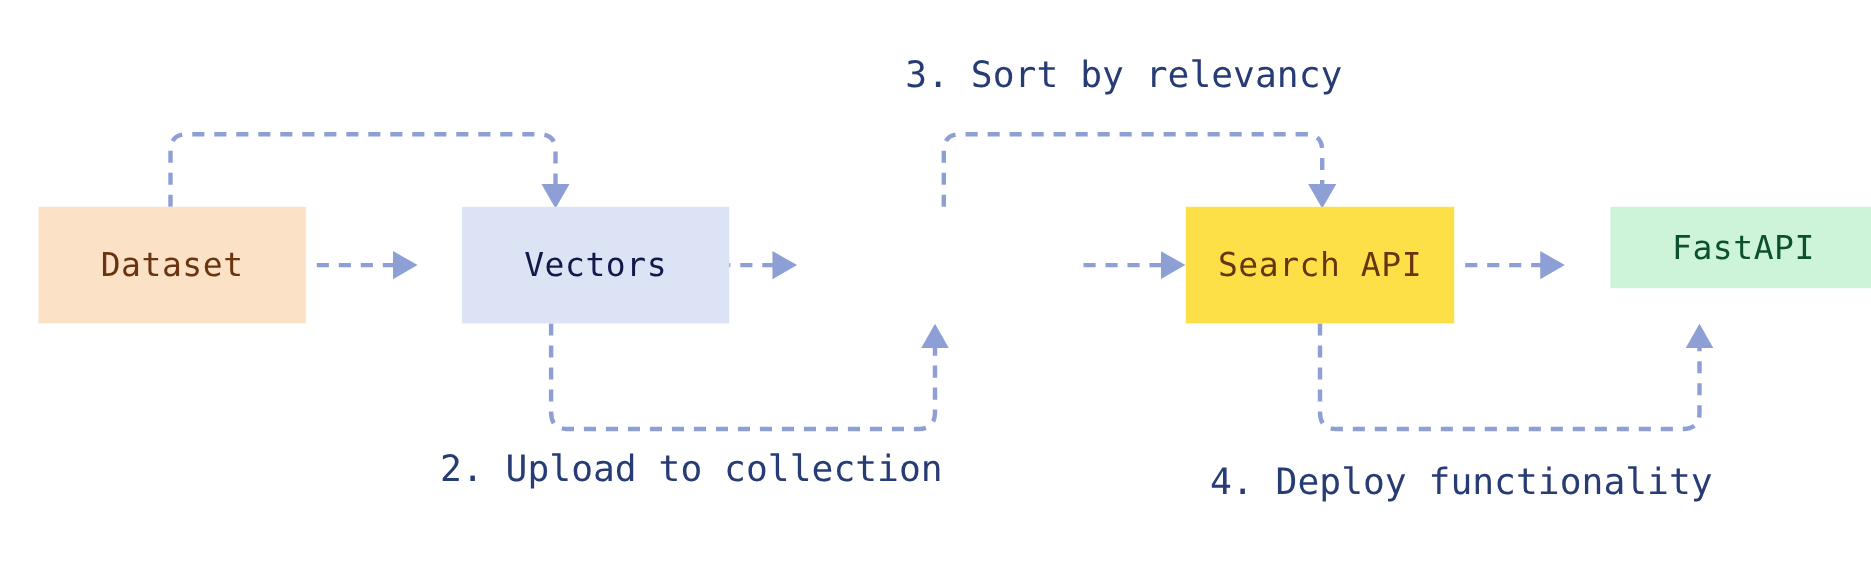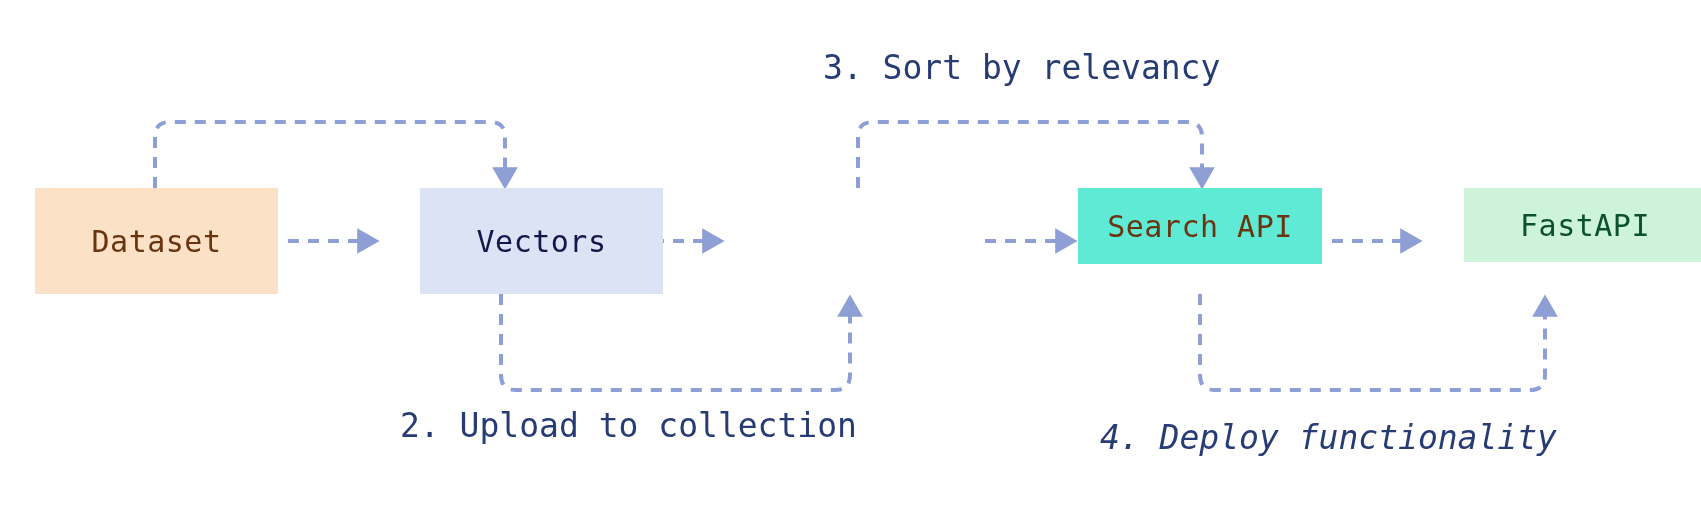--- a/index.html
+++ b/index.html
@@ -85,28 +85,28 @@
 
   <div class="node-box" style="left:35px; top:188px; width:243px; height:106px; background:#fbe2c7;">
     <span class="node-label" style="color:#6b3410;">Dataset</span>
   </div>
 
   <div class="node-box" style="left:380px; top:188px; width:243px; height:106px; background:#dce3f5;margin-left:40px;">
     <span class="node-label" style="color:#12184a;">Vectors</span>
   </div>
 
 
-  <div class="node-box" style="left:1078px; top:188px; width:244px; height:76px; background:#5eead4;">
+  <div class="node-box" style="left:1078px; top:188px; width:244px; height:106px; background:#fde047;">
     <span class="node-label" style="color:#6b3410;">Search API</span>
   </div>
 
   <div class="node-box" style="left:1464px; top:188px; width:242px; height:74px; background:#cdf3d9;">
     <span class="node-label" style="color:#0b5130;">FastAPI</span>
   </div>
 
 
   <div class="step-label" style="left:795px; top:48px;margin-left:28px;">3. Sort by relevancy</div>
 
   <div class="step-label" style="left:400px; top:406px;">2. Upload to collection</div>
 
-  <div class="step-label" style="left:1100px; top:418px;font-style:italic;">4. Deploy functionality</div>
+  <div class="step-label" style="left:1100px; top:418px;">4. Deploy functionality</div>
 
 </div>
 
 </body></html>

